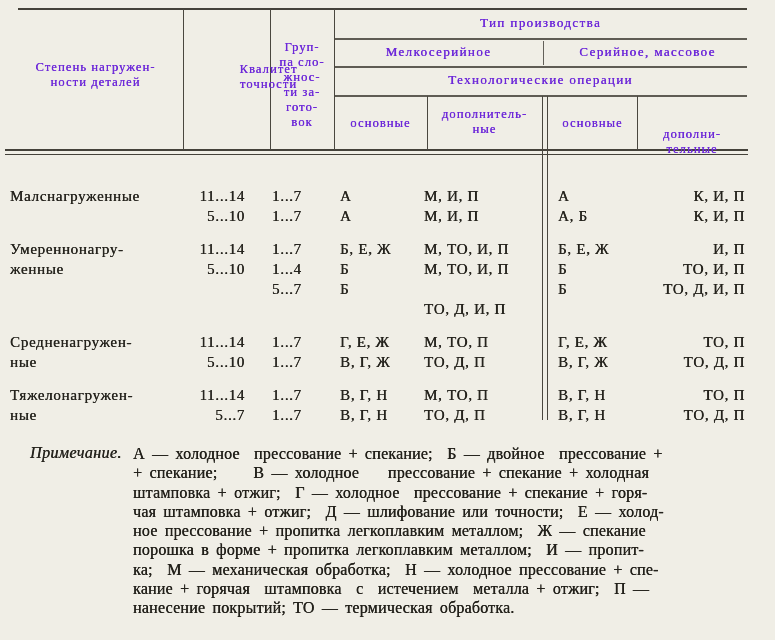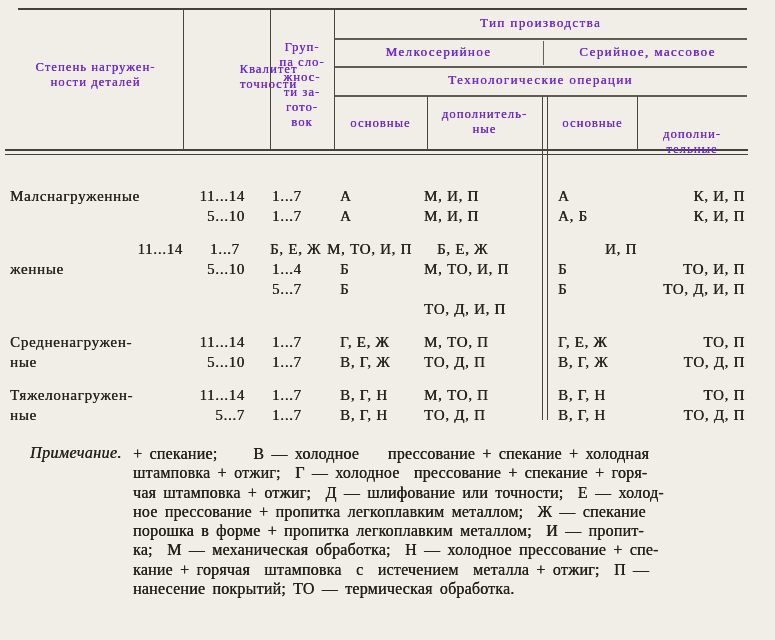--- a/index.html
+++ b/index.html
@@ -105,20 +105,21 @@
       <div class="data-row">
         <div class="cell c0"></div>
         <div class="cell c1">5...10</div>
         <div class="cell c2">1...7</div>
         <div class="cell c3">А</div>
         <div class="cell c4">М, И, П</div>
         <div class="cell c5">А, Б</div>
         <div class="cell c6">К, И, П</div>
       </div>
       <div class="data-row block-gap">
+        <div class="cell c0">Умереннонагру-</div>
         <div class="cell c1">11...14</div>
         <div class="cell c2">1...7</div>
         <div class="cell c3">Б, Е, Ж</div>
         <div class="cell c4">М, ТО, И, П</div>
         <div class="cell c5">Б, Е, Ж</div>
         <div class="cell c6">И, П</div>
       </div>
       <div class="data-row">
         <div class="cell c0">женные</div>
         <div class="cell c1">5...10</div>
@@ -179,20 +180,21 @@
         <div class="cell c2">1...7</div>
         <div class="cell c3">В, Г, Н</div>
         <div class="cell c4">ТО, Д, П</div>
         <div class="cell c5">В, Г, Н</div>
         <div class="cell c6">ТО, Д, П</div>
       </div>
     </div>
 
   <div class="note-label">Примечание.</div>
   <div class="note-body">
+      <div class="note-line">А — холодное  прессование + спекание;  Б — двойное  прессование +</div>
       <div class="note-line">+ спекание;     В — холодное    прессование + спекание + холодная</div>
       <div class="note-line">штамповка + отжиг;  Г — холодное  прессование + спекание + горя-</div>
       <div class="note-line">чая штамповка + отжиг;  Д — шлифование или точности;  Е — холод-</div>
       <div class="note-line">ное прессование + пропитка легкоплавким металлом;  Ж — спекание</div>
       <div class="note-line">порошка в форме + пропитка легкоплавким металлом;  И — пропит-</div>
       <div class="note-line">ка;  М — механическая обработка;  Н — холодное прессование + спе-</div>
       <div class="note-line">кание + горячая  штамповка  с  истечением  металла + отжиг;  П —</div>
       <div class="note-line">нанесение покрытий; ТО — термическая обработка.</div>
     </div>
 

